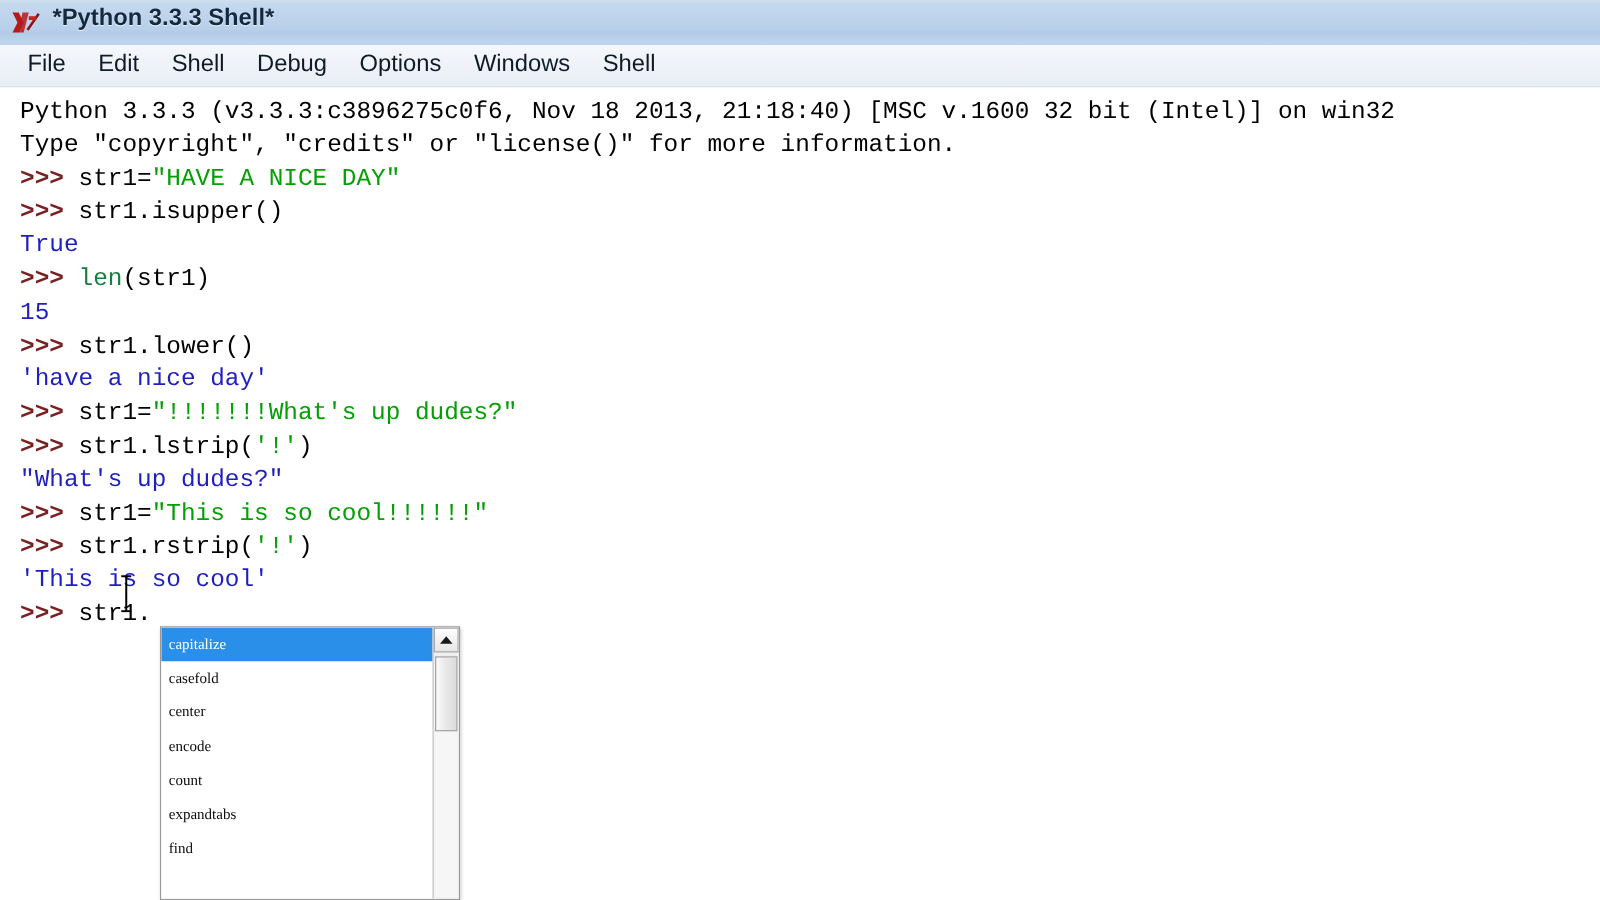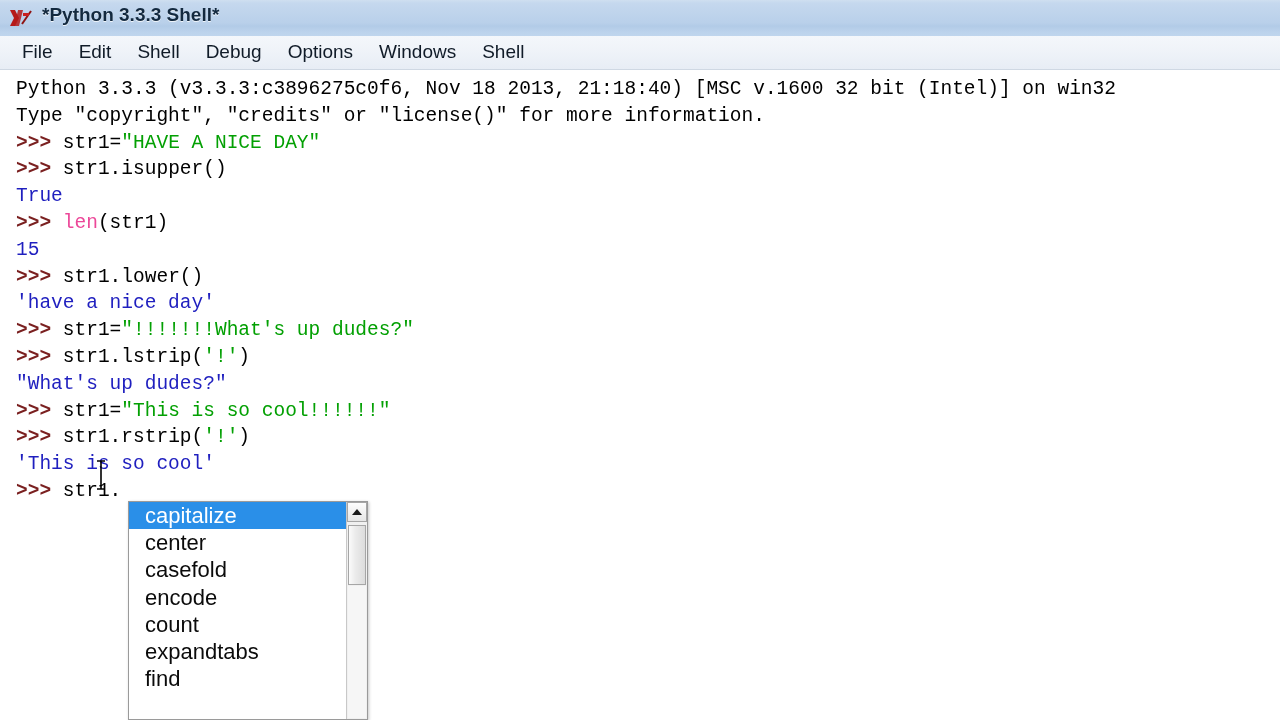--- a/index.html
+++ b/index.html
@@ -103,21 +103,21 @@
     padding: 6px 0 0 16px;
     box-sizing: border-box;
     white-space: pre;
   }
   .ln { white-space: pre; }
 
   .c-plain  { color: #000000; }
   .c-prompt { color: #7a2020; font-weight: bold; }
   .c-string { color: #03a003; }
   .c-output { color: #1f1fbf; }
-  .c-builtin{ color: #ec4899; }
+  .c-builtin{ color: #15803d; }
 
   
   .autocomplete {
     position: absolute;
     left: 128px;
     top: 501px;
     width: 240px;
     height: 219px;
     background: #ffffff;
     border: 1px solid #9a9a9a;
@@ -129,23 +129,23 @@
     position: absolute;
     left: 0; top: 0;
     width: 219px;
     height: 100%;
     background: #ffffff;
     box-sizing: border-box;
   }
   .ac-item {
     height: 27.2px;
     line-height: 27.2px;
-    padding-left: 16px;
-    font-family: Liberation Sans, sans-serif;
-    font-size: 22px;
+    padding-left: 6px;
+    font-family: Liberation Serif, serif;
+    font-size: 12px;
     color: #0b0b0b;
     white-space: nowrap;
     box-sizing: border-box;
     cursor: default;
   }
   .ac-item.selected {
     background: #2a8fe8;
     color: #ffffff;
   }
 
@@ -235,22 +235,22 @@
       <div class="menu-item">Options</div>
       <div class="menu-item">Windows</div>
       <div class="menu-item">Shell</div>
     </div>
 
   <div class="shell" id="shell"><div class="ln"><span class="c-plain">Python 3.3.3 (v3.3.3:c3896275c0f6, Nov 18 2013, 21:18:40) [MSC v.1600 32 bit (Intel)] on win32</span></div><div class="ln"><span class="c-plain">Type "copyright", "credits" or "license()" for more information.</span></div><div class="ln"><span class="c-prompt">&gt;&gt;&gt; </span><span class="c-plain">str1=</span><span class="c-string">"HAVE A NICE DAY"</span></div><div class="ln"><span class="c-prompt">&gt;&gt;&gt; </span><span class="c-plain">str1.isupper()</span></div><div class="ln"><span class="c-output">True</span></div><div class="ln"><span class="c-prompt">&gt;&gt;&gt; </span><span class="c-builtin">len</span><span class="c-plain">(str1)</span></div><div class="ln"><span class="c-output">15</span></div><div class="ln"><span class="c-prompt">&gt;&gt;&gt; </span><span class="c-plain">str1.lower()</span></div><div class="ln"><span class="c-output">'have a nice day'</span></div><div class="ln"><span class="c-prompt">&gt;&gt;&gt; </span><span class="c-plain">str1=</span><span class="c-string">"!!!!!!!What's up dudes?"</span></div><div class="ln"><span class="c-prompt">&gt;&gt;&gt; </span><span class="c-plain">str1.lstrip(</span><span class="c-string">'!'</span><span class="c-plain">)</span></div><div class="ln"><span class="c-output">"What's up dudes?"</span></div><div class="ln"><span class="c-prompt">&gt;&gt;&gt; </span><span class="c-plain">str1=</span><span class="c-string">"This is so cool!!!!!!"</span></div><div class="ln"><span class="c-prompt">&gt;&gt;&gt; </span><span class="c-plain">str1.rstrip(</span><span class="c-string">'!'</span><span class="c-plain">)</span></div><div class="ln"><span class="c-output">'This is so cool'</span></div><div class="ln"><span class="c-prompt">&gt;&gt;&gt; </span><span class="c-plain">str1.</span></div></div>
 
   <div class="autocomplete">
     <div class="ac-list" id="ac-list">
         <div class="ac-item selected">capitalize</div>
+        <div class="ac-item">casefold</div>
         <div class="ac-item">center</div>
-        <div class="ac-item">casefold</div>
         <div class="ac-item">encode</div>
         <div class="ac-item">count</div>
         <div class="ac-item">expandtabs</div>
         <div class="ac-item">find</div>
       </div>
     <div class="ac-scroll">
       <div class="ac-sb-up">
         <span class="tri"></span>
       </div>
       <div class="ac-sb-thumb"></div>

